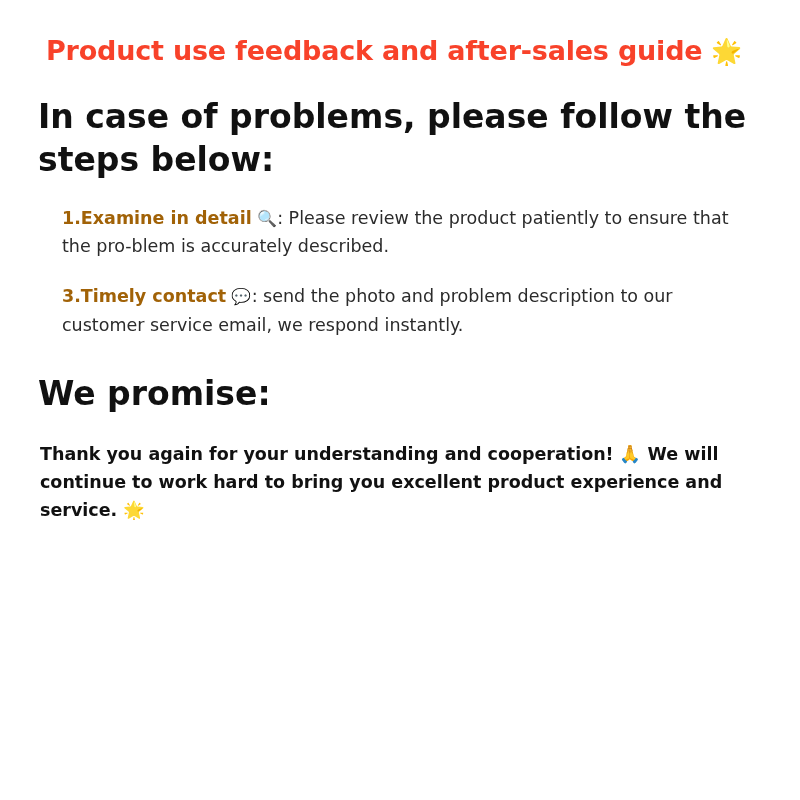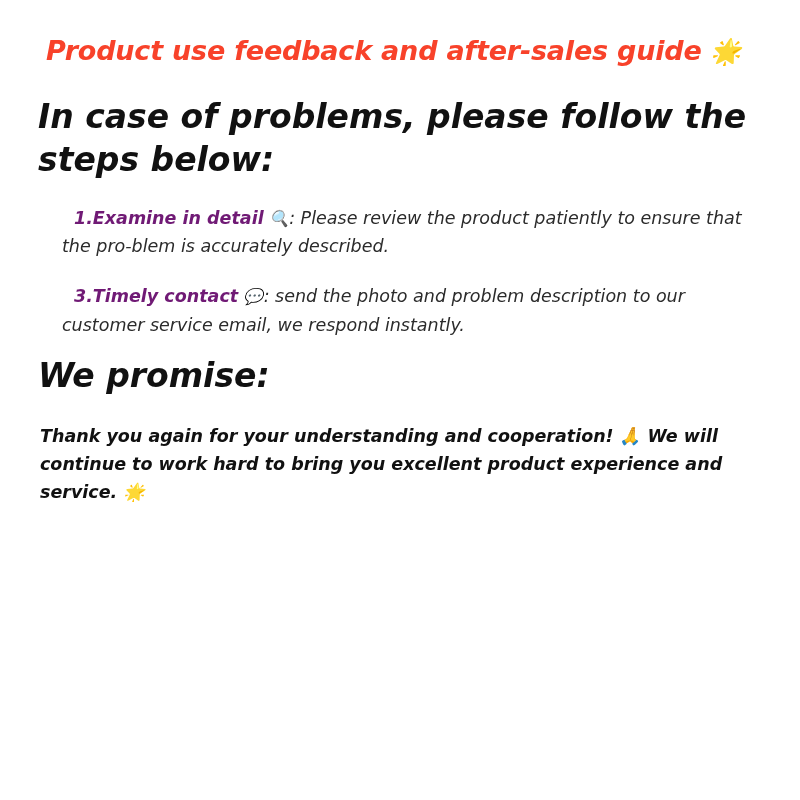--- a/index.html
+++ b/index.html
@@ -12,21 +12,20 @@
     height: 800px;
     font-family: "DejaVu Sans", sans-serif;
     color: #1a1a1a;
     overflow: hidden;
   }
   .page {
     box-sizing: border-box;
     width: 800px;
     height: 800px;
     padding: 22px 42px 0 38px;
-    font-style: italic;
   }
   .doc-title {
     font-size: 27px;
     font-weight: bold;
     color: #f8422a;
     letter-spacing: -0.2px;
     line-height: 1.25;
     margin: 12px 0 0 8px;
     white-space: nowrap;
   }
@@ -35,38 +34,37 @@
     font-size: 25px;
   }
   .section-heading {
     font-size: 33px;
     font-weight: bold;
     color: #111111;
     line-height: 1.3;
     margin: 28px 0 0 0;
   }
   .section-heading.promise {
-    margin-top: 16px;
+    margin-top: 34px;
   }
   .steps {
     margin: 0;
     padding: 0;
     list-style: none;
   }
   .step {
     font-size: 17.5px;
     line-height: 1.62;
     color: #2b2b2b;
     margin: 22px 0 0 24px;
     max-width: 700px;
   }
   .step .lead {
     font-weight: bold;
-    color: #701a75;
-    margin-left: 12px;
+    color: #a16207;
   }
   .step .ico {
     font-size: 16px;
   }
   .closing {
     font-size: 17.5px;
     font-weight: bold;
     line-height: 1.62;
     color: #111111;
     margin: 24px 0 16px 2px;

